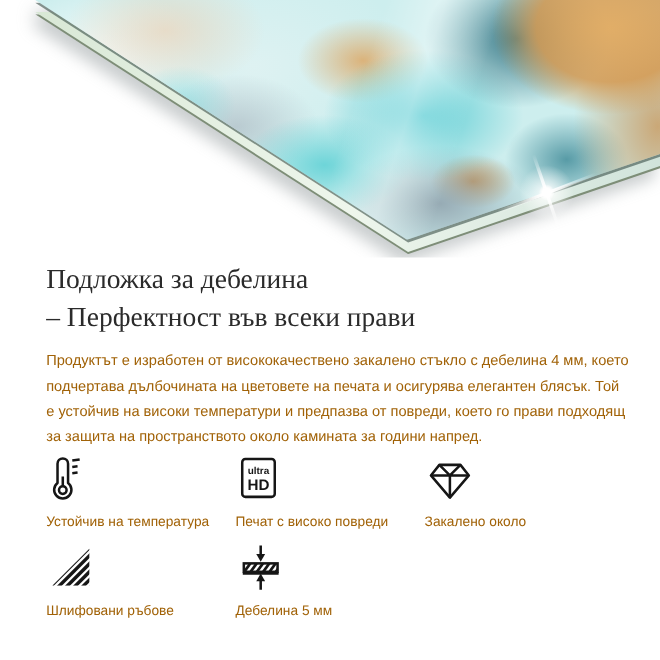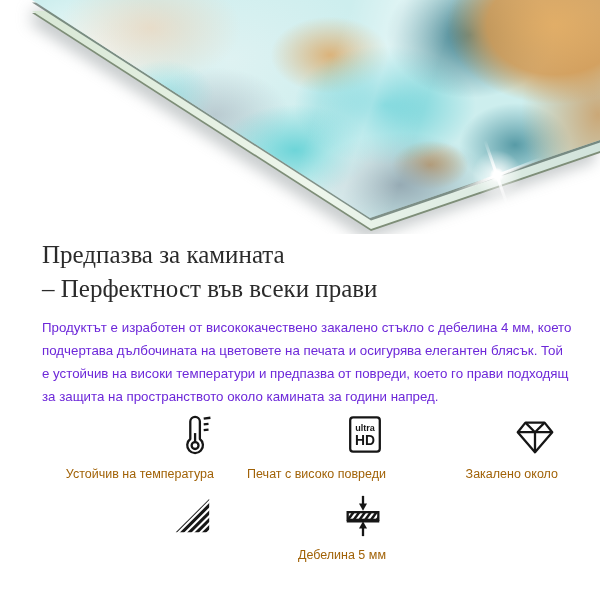--- a/index.html
+++ b/index.html
@@ -69,31 +69,31 @@
     font-weight:400;
     font-size:25px;
     line-height:34px;
     color:#2b2b2b;
   }
   .description {
     margin-top:10px;
     width:532px;
     font-size:13.3px;
     line-height:23px;
-    color:#6d28d9;
+    color:#a16207;
   }
 
   
   .features {
     margin-top:2px;
     display:grid;
     grid-template-columns:repeat(3, 1fr);
     row-gap:10px;
   }
-  .feature { display:flex; flex-direction:column; align-items:flex-end; }
+  .feature { display:flex; flex-direction:column; align-items:flex-start; }
   .feature .icon-box { height:48px; display:flex; align-items:flex-end; justify-content:center; }
   .feature .label { margin-top:9px; font-size:12.5px; color:#a16207; white-space:nowrap; }
   svg { display:block; }
   .stroke { fill:none; stroke:#161616; stroke-width:2.4; }
   .uhd-t { font-family:"Liberation Sans", sans-serif; fill:#161616; }
 </style>
 </head>
 <body>
 
 <div class="hero">
@@ -106,21 +106,21 @@
   <div class="sparkle">
     <span class="glow"></span>
       <span class="ray ray-h"></span>
       <span class="ray ray-v"></span>
       <span class="core"></span>
   </div>
 </div>
 
 <div class="content">
   <h1>
-    <span>Предпазва за камината</span><br>
+    <span>Подложка за дебелина</span><br>
     <span>– Перфектност във всеки прави</span>
   </h1>
 
   <p class="description">Продуктът е изработен от висококачествено закалено стъкло с дебелина 4 мм, което подчертава дълбочината на цветовете на печата и осигурява елегантен блясък. Той е устойчив на високи температури и предпазва от повреди, което го прави подходящ за защита на пространството около камината за години напред.</p>
 
   <div class="features">
 
     <div class="feature">
       <div class="icon-box">
         <svg width="34" height="46" viewBox="0 0 34 48">
@@ -169,20 +169,21 @@
             <line x1="-12" y1="50" x2="42" y2="-4"></line>
             <line x1="-4" y1="50" x2="50" y2="-4"></line>
             <line x1="4" y1="50" x2="58" y2="-4"></line>
             <line x1="12" y1="50" x2="66" y2="-4"></line>
             <line x1="20" y1="50" x2="74" y2="-4"></line>
             <line x1="28" y1="50" x2="82" y2="-4"></line>
             <line x1="36" y1="50" x2="90" y2="-4"></line>
           </g>
         </svg>
       </div>
+      <div class="label">Шлифовани ръбове</div>
     </div>
 
     <div class="feature">
       <div class="icon-box">
         <svg width="46" height="46" viewBox="0 0 48 48">
           <defs>
               <clipPath id="bar">
                 <rect x="8" y="20" width="32" height="8"></rect>
               </clipPath>
             </defs>

